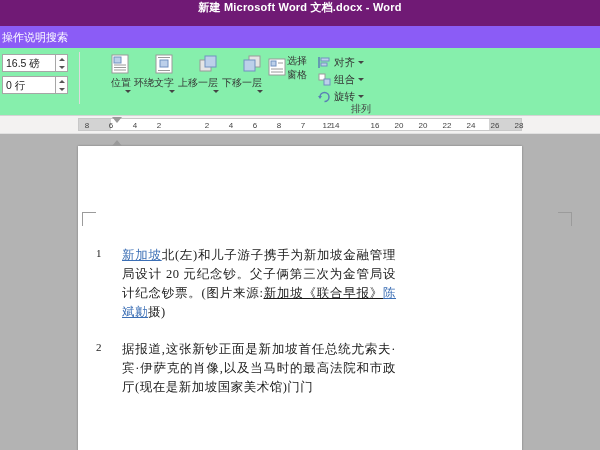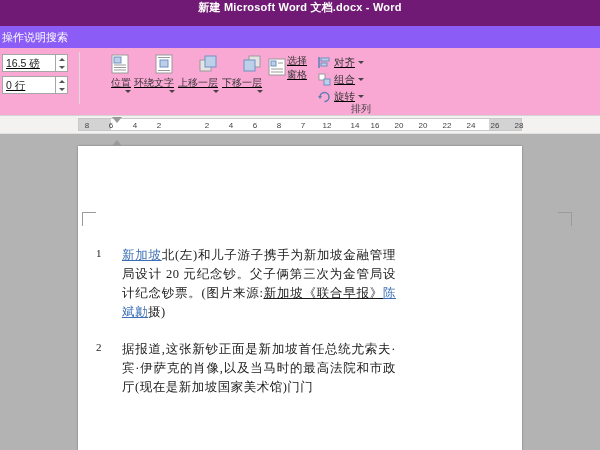--- a/index.html
+++ b/index.html
@@ -37,27 +37,26 @@
   }
   .tabstrip .search {
     padding: 2px 6px 2px 2px;
     color: #ffffff;
     white-space: nowrap;
   }
 
   
   .ribbon {
     height: 68px;
-    background: #f9a8d4;
+    background: #86efac;
     border-bottom: 1px solid #d4d4d4;
     position: relative;
     display: flex;
     align-items: flex-start;
     padding-top: 2px;
-    text-decoration: underline;
   }
   .rgroup { position: relative; height: 66px; display: flex; flex-direction: column; }
   .rgroup .glabel {
     position: absolute;
     bottom: 0px; left: 0; right: 0;
     text-align: right;
     font-size: 10px;
     color: #444;
   }
   .sep { width: 1px; background: #dcdcdc; height: 52px; margin: 2px 3px 0 3px; }
@@ -377,21 +376,21 @@
       <span class="rnum" style="left:8px;">8</span>
       <span class="rnum" style="left:32px;">6</span>
       <span class="rnum" style="left:56px;">4</span>
       <span class="rnum" style="left:80px;">2</span>
       <span class="rnum" style="left:128px;">2</span>
       <span class="rnum" style="left:152px;">4</span>
       <span class="rnum" style="left:176px;">6</span>
       <span class="rnum" style="left:200px;">8</span>
       <span class="rnum" style="left:224px;">7</span>
       <span class="rnum" style="left:248px;">12</span>
-      <span class="rnum" style="left:276px;">14</span>
+      <span class="rnum" style="left:256px;">14</span>
       <span class="rnum" style="left:296px;">16</span>
       <span class="rnum" style="left:320px;">20</span>
       <span class="rnum" style="left:344px;">20</span>
       <span class="rnum" style="left:368px;">22</span>
       <span class="rnum" style="left:392px;">24</span>
       <span class="rnum" style="left:416px;">26</span>
       <span class="rnum" style="left:440px;">28</span>
     </div>
     <div class="indent-top"></div>
   </div>

